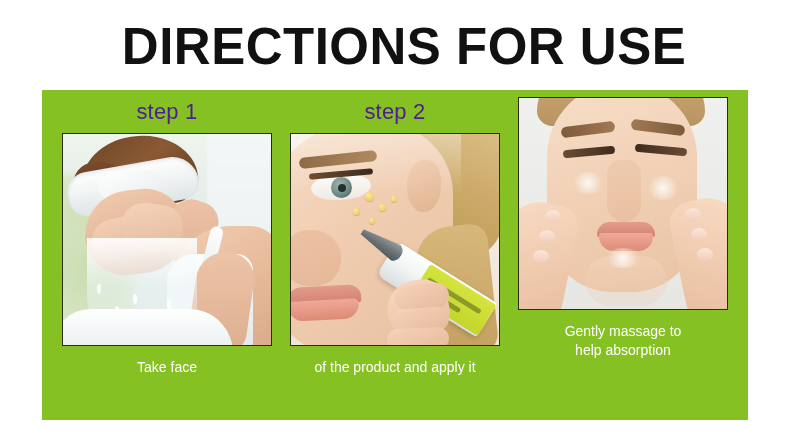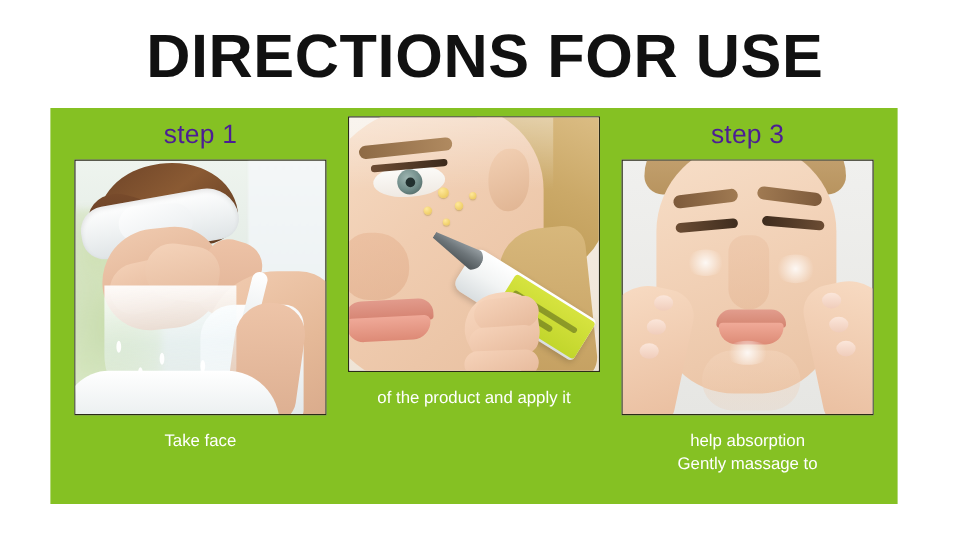--- a/index.html
+++ b/index.html
@@ -418,20 +418,21 @@
           <div class="drop" style="left:104px; top:166px;"></div>
           <div class="basin"></div>
         </div>
       </div>
       <div class="step-caption">
         <span class="cap-line">Take face</span>
       </div>
     </div>
 
     <div class="step-col">
+      <div class="step-heading">step 2</div>
       <div class="photo-frame">
         <div class="photo p2">
           <div class="hair"></div>
           <div class="face"></div>
           <div class="forehead-shade"></div>
           <div class="ear"></div>
           <div class="hair-strand"></div>
           <div class="brow"></div>
           <div class="eye-white"></div>
           <div class="iris"></div>
@@ -457,21 +458,20 @@
           <div class="finger" style="left:100px; top:174px; width:58px; height:24px; transform:rotate(-4deg);"></div>
           <div class="finger" style="left:96px; top:194px; width:62px; height:22px; transform:rotate(-2deg);"></div>
         </div>
       </div>
       <div class="step-caption">
         <span class="cap-line">of the product and apply it</span>
       </div>
     </div>
 
     <div class="step-col">
-      <div class="step-heading">step 3</div>
       <div class="photo-frame">
         <div class="photo p3">
           <div class="hairline"></div>
           <div class="face"></div>
           <div class="brow-l"></div>
           <div class="brow-r"></div>
           <div class="lid-l"></div>
           <div class="lid-r"></div>
           <div class="nose"></div>
           <div class="lips-top"></div>
@@ -484,19 +484,19 @@
           <div class="hand-r"></div>
           <div class="fingernail" style="left:26px; top:112px;"></div>
           <div class="fingernail" style="left:20px; top:132px;"></div>
           <div class="fingernail" style="left:14px; top:152px;"></div>
           <div class="fingernail" style="right:26px; top:110px;"></div>
           <div class="fingernail" style="right:20px; top:130px;"></div>
           <div class="fingernail" style="right:14px; top:150px;"></div>
         </div>
       </div>
       <div class="step-caption">
+        <span class="cap-line">Gently massage to</span>
         <span class="cap-line">help absorption</span>
-        <span class="cap-line">Gently massage to</span>
       </div>
     </div>
 
   </div>
 </div>
 
 </body></html>

